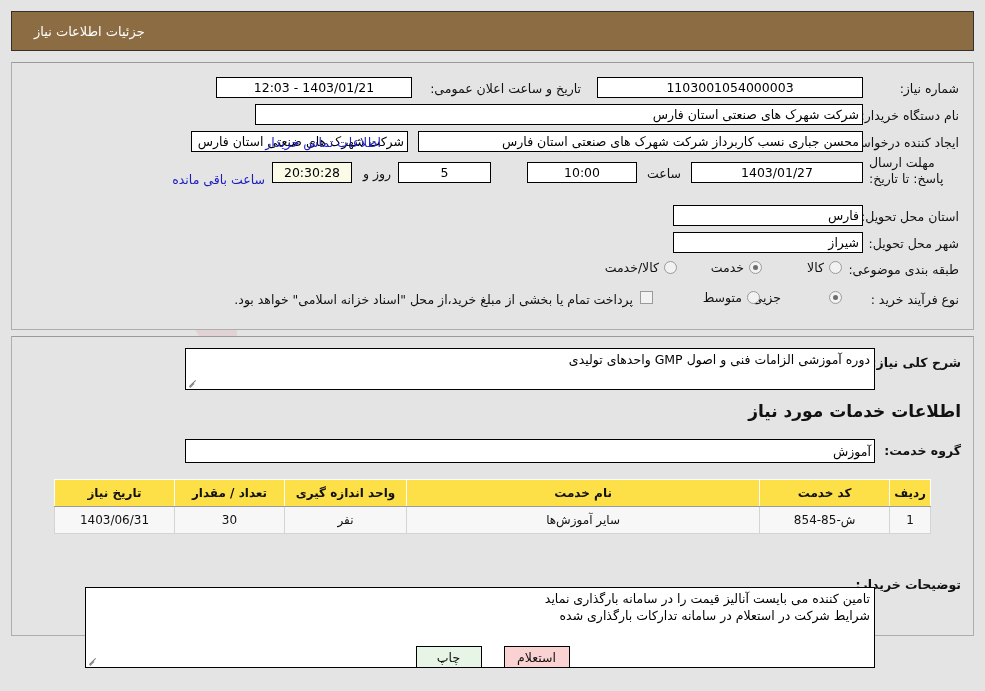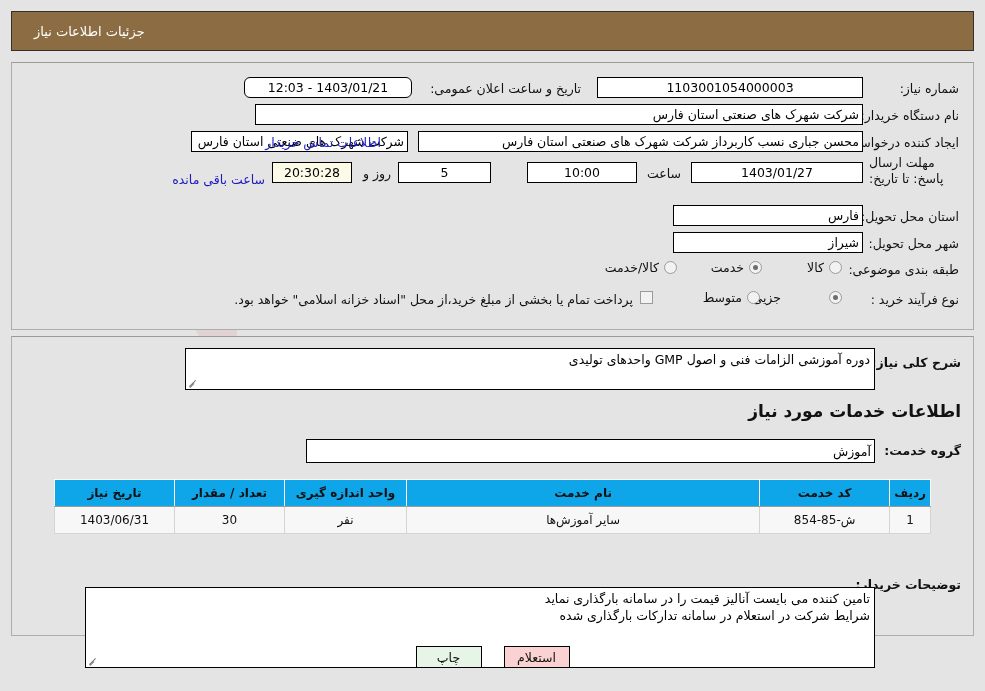--- a/index.html
+++ b/index.html
@@ -119,21 +119,21 @@
     white-space: nowrap;
   }
 
   
   .tbl-wrap { position: absolute; left: 42px; right: 42px; top: 142px; }
   table.grid {
     width: 100%; border-collapse: collapse;
     font-size: 12px; background: #fff;
   }
   table.grid th {
-    background: #0ea5e9; color: #111; font-weight: bold;
+    background: #fde047; color: #111; font-weight: bold;
     border: 1px solid #ffffff; border-bottom: 1px solid #9b9b9b;
     height: 27px; padding: 0 4px; text-align: center; white-space: nowrap;
   }
   table.grid td {
     background: #f7f7f7; color: #111;
     border: 1px solid #d4d4d4;
     height: 27px; padding: 0 4px; text-align: center; white-space: nowrap;
   }
 
   
@@ -170,21 +170,21 @@
   <div class="titlebar">
     <div class="titlebar-text">جزئیات اطلاعات نیاز</div>
   </div>
 
   <div class="panel panel-a">
 
     <div class="lbl abs" style="top:18px; right:14px;text-align:right;">شماره نیاز:</div>
     <div class="fld center abs" style="top:14px; right:110px; width:266px;">1103001054000003</div>
 
     <div class="lbl abs" style="top:18px; right:392px;">تاریخ و ساعت اعلان عمومی:</div>
-    <div class="fld center abs" style="top:14px; right:561px; width:168px;border-radius:6px;">1403/01/21 - 12:03</div>
+    <div class="fld center abs" style="top:14px; right:561px; width:196px;">1403/01/21 - 12:03</div>
 
     <div class="lbl abs" style="top:45px; right:14px;">نام دستگاه خریدار:</div>
     <div class="fld right abs" style="top:41px; right:110px; width:608px;">شرکت شهرک های صنعتی استان فارس</div>
 
     <div class="lbl abs" style="top:72px; right:14px;">ایجاد کننده درخواست:</div>
     <div class="fld right abs" style="top:68px; right:110px; width:445px;">محسن  جباری نسب کاربرداز شرکت شهرک های صنعتی استان فارس</div>
     <div class="fld right abs" style="top:68px; right:565px; width:217px;">شرکت شهرک های صنعتی استان فارس</div>
     <div class="link abs" style="top:72px; right:592px;">اطلاعات تماس خریدار</div>
 
     <div class="lbl abs" style="top:92px; right:14px; width:90px; text-align:left; white-space:normal; line-height:16px;">مهلت ارسال پاسخ: تا تاریخ:</div>
@@ -233,21 +233,21 @@
 
     <div class="lbl abs" style="top:18px; right:12px; font-weight:bold;">شرح کلی نیاز:</div>
     <div class="ta abs" style="top:11px; right:98px; width:690px; height:42px;">
       <span>دوره آموزشی الزامات فنی و اصول GMP واحدهای تولیدی</span>
       <span class="grip"></span>
     </div>
 
     <div class="sec-head" style="top:64px; right:12px;">اطلاعات خدمات مورد نیاز</div>
 
     <div class="lbl abs" style="top:106px; right:12px; font-weight:bold;">گروه خدمت:</div>
-    <div class="fld right abs" style="top:102px; right:98px; width:569px; height:24px;">آموزش</div>
+    <div class="fld right abs" style="top:102px; right:98px; width:690px; height:24px;">آموزش</div>
 
     <div class="tbl-wrap">
       <table class="grid">
         <thead>
           <tr>
             <th style="width:34px;">ردیف</th>
             <th style="width:130px;">کد خدمت</th>
             <th>نام خدمت</th>
             <th style="width:122px;">واحد اندازه گیری</th>
             <th style="width:110px;">تعداد / مقدار</th>

